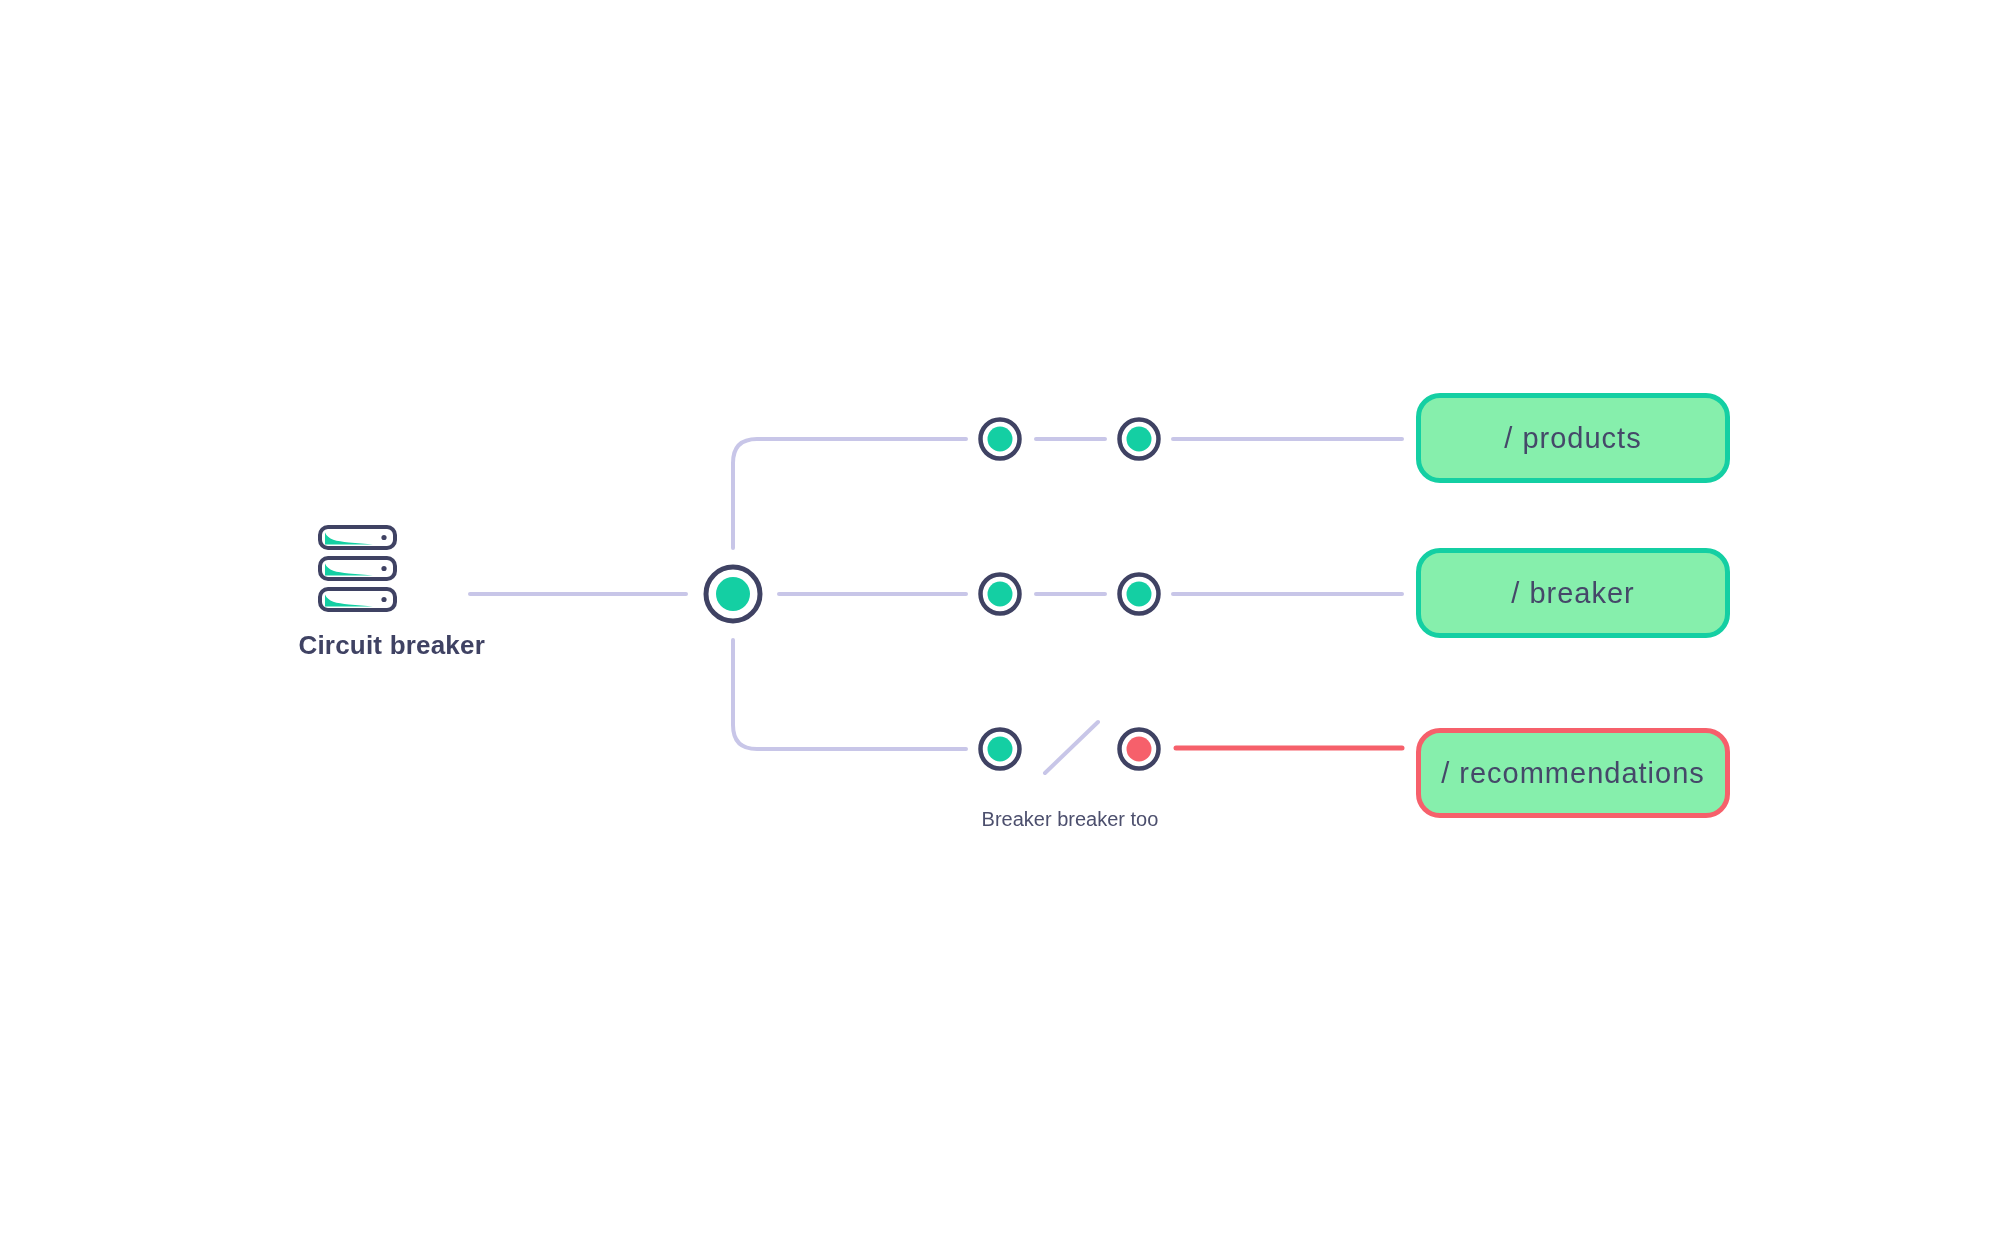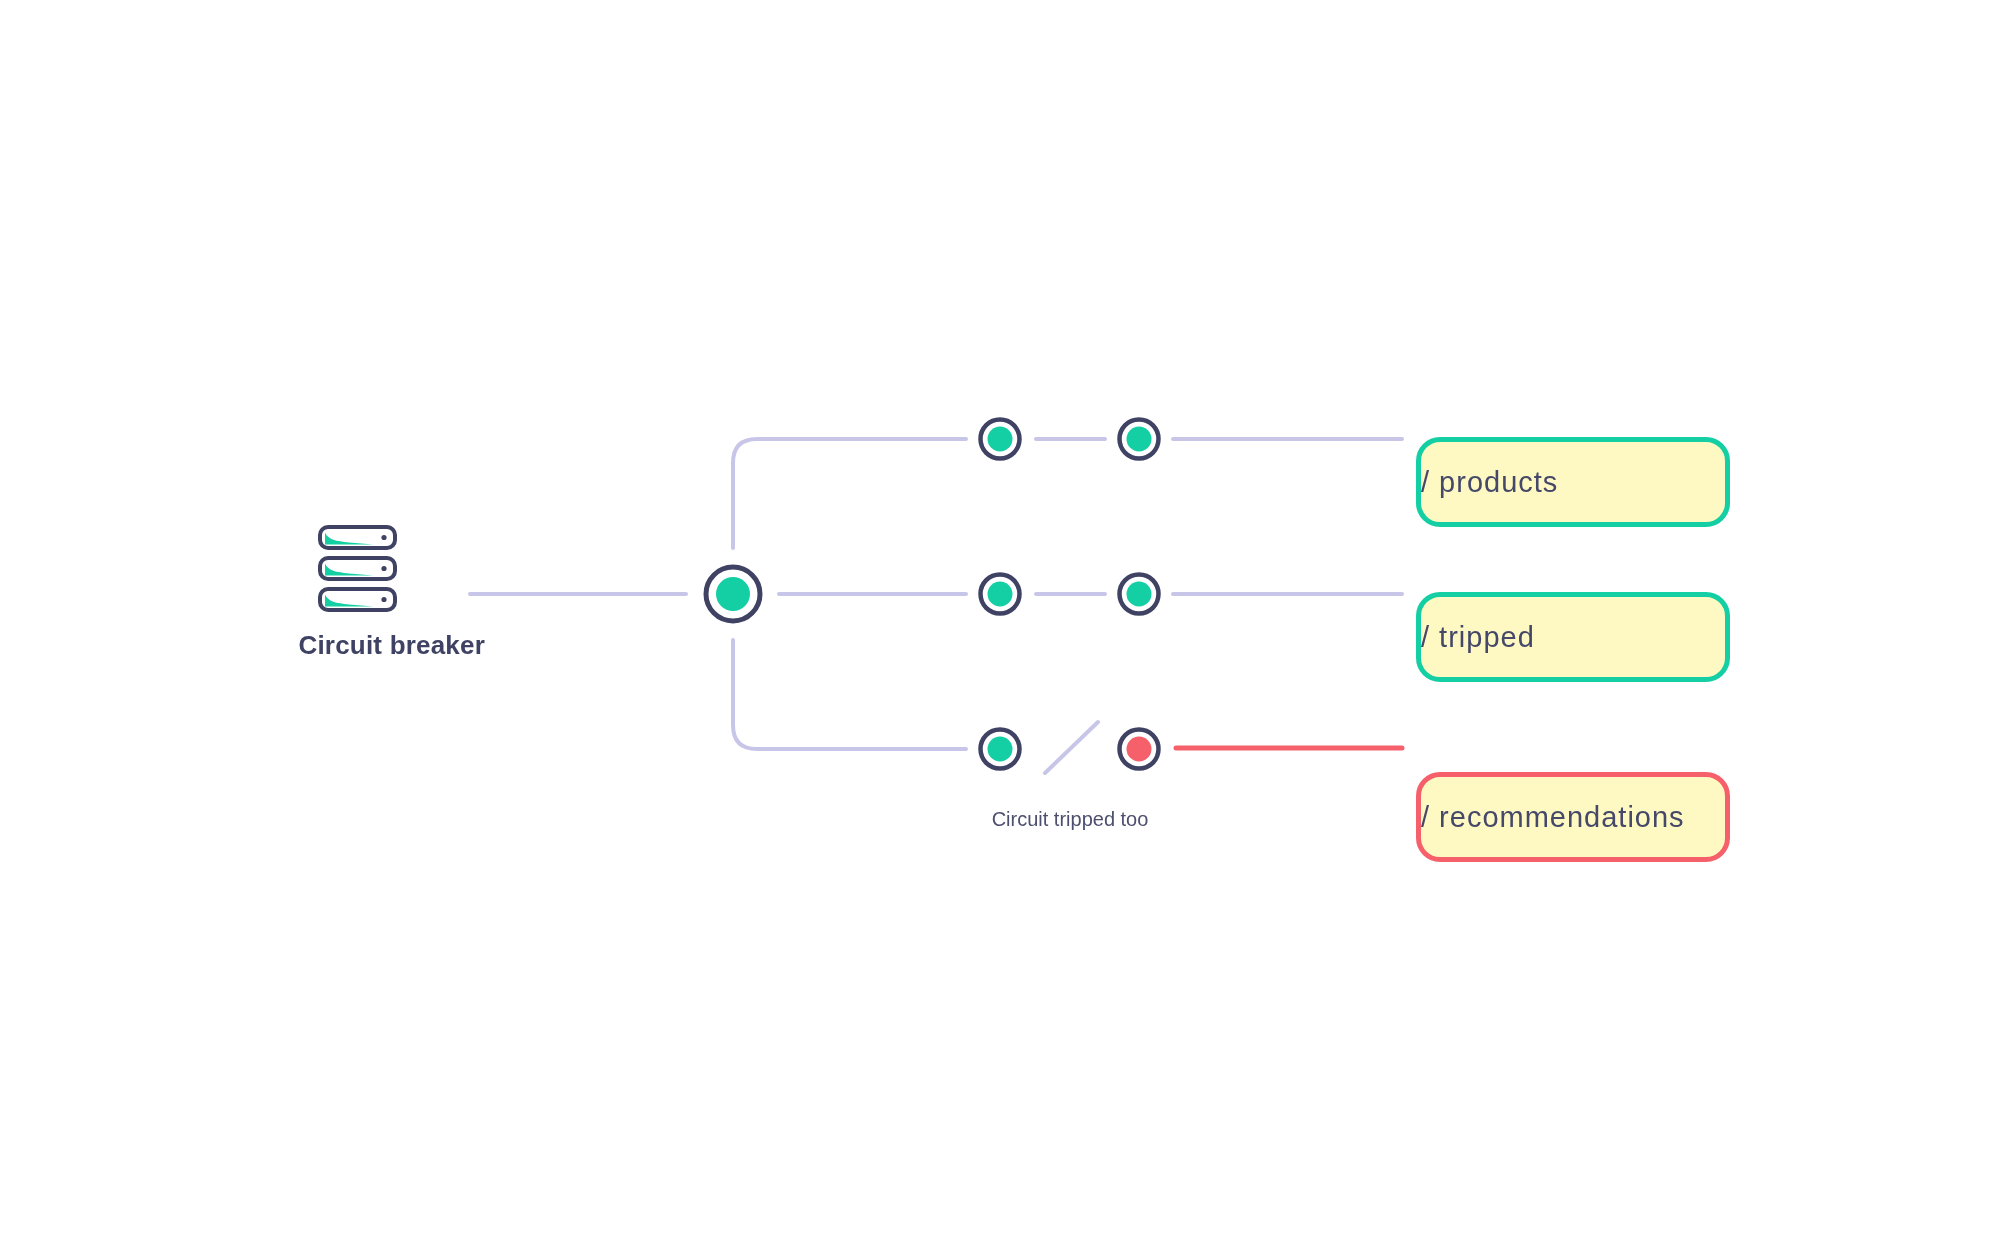--- a/index.html
+++ b/index.html
@@ -60,29 +60,28 @@
     font-weight: bold;
     color: var(--slate);
     letter-spacing: 0.2px;
   }
 
   .endpoint-box {
     position: absolute;
     left: 1416px;
     width: 314px;
     height: 90px;
-    background: #fef9c3;
+    background: #86efac;
     border-radius: 24px;
     display: flex;
     align-items: center;
-    justify-content: flex-start;
+    justify-content: center;
     font-size: 29px;
     color: var(--boxtext);
     letter-spacing: 1px;
-    margin-top: 44px;
   }
   .teal-box { border: 5px solid var(--teal); }
   .red-box  { border: 5px solid var(--red); }
 
   .note {
     position: absolute;
     left: 870px;
     top: 807px;
     width: 400px;
     text-align: center;
@@ -162,24 +161,24 @@
     </g>
   </svg>
 
   <div class="source-label">Circuit breaker</div>
 
   <div class="endpoint-box teal-box" style="top:393px">
     <span>/ products</span>
   </div>
 
   <div class="endpoint-box teal-box" style="top:548px">
-    <span>/ tripped</span>
+    <span>/ breaker</span>
   </div>
 
   <div class="endpoint-box red-box" style="top:728px">
     <span>/ recommendations</span>
   </div>
 
   <div class="note">
-    <div>Circuit tripped too</div>
+    <div>Breaker breaker too</div>
   </div>
 
 </div>
 
 </body></html>

